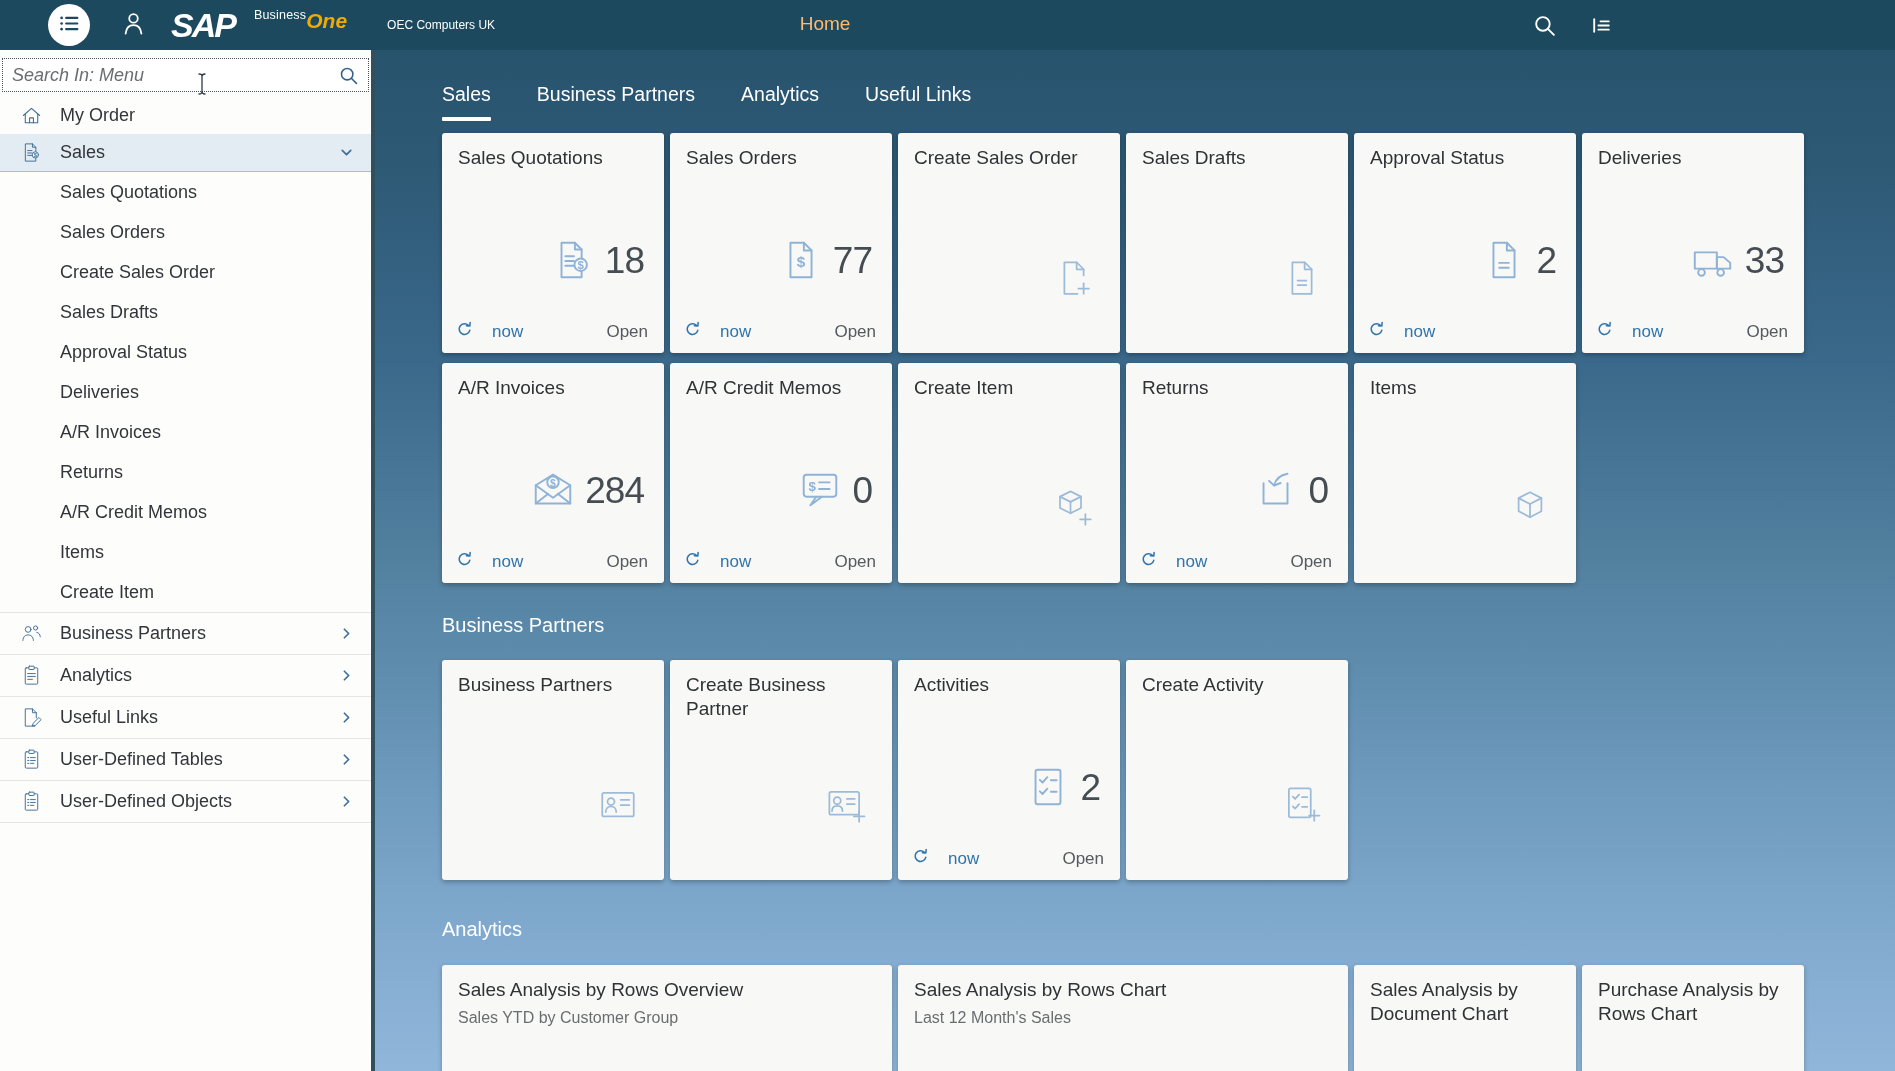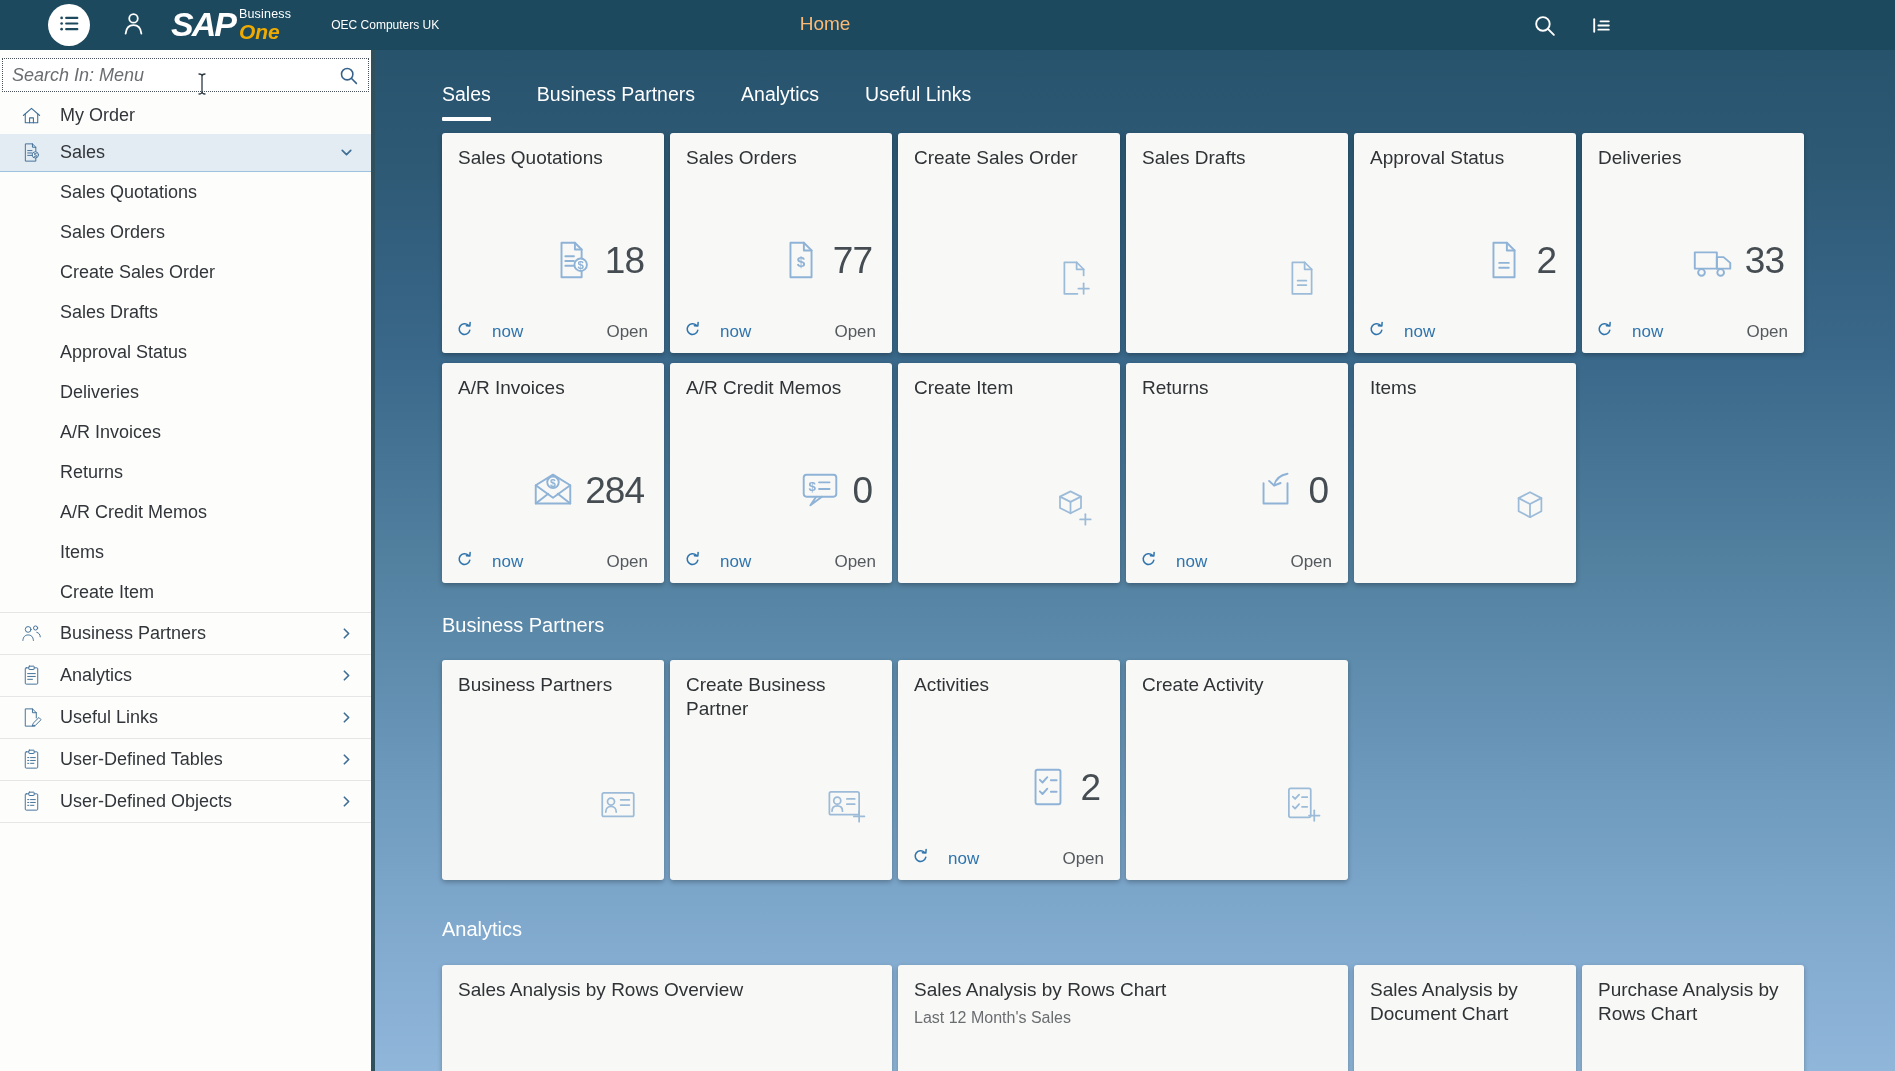--- a/index.html
+++ b/index.html
@@ -7,21 +7,21 @@
   body { font-family:"Liberation Sans","DejaVu Sans",sans-serif; background:#1d495e; position:relative; }
 
   
   .topbar { position:absolute; left:0; top:0; width:1650px; height:50px; background:#1d495e; display:flex; align-items:center; z-index:40; }
   .menu-btn { width:42px; height:42px; border-radius:50%; background:#ffffff; display:flex; align-items:center; justify-content:center; margin-left:48px; flex:none; cursor:pointer; }
   .menu-btn svg { width:27px; height:27px; color:#1d495e; }
   .user-btn { margin-left:30px; color:#fff; display:flex; cursor:pointer; }
   .user-btn svg { width:27px; height:27px; }
   .logo { margin-left:24px; display:flex; align-items:flex-start; cursor:default; }
   .logo-sap { color:#fff; font-size:34px; font-weight:bold; font-style:italic; letter-spacing:-2px; line-height:.95; }
-  .logo-right { display:flex; flex-direction:column; margin-left:4px; line-height:1; }
+  .logo-right { display:flex; flex-direction:row; margin-left:19px; line-height:1; }
   .logo-business { color:#fff; font-size:12.5px; letter-spacing:.2px; }
   .logo-one { color:#f0ab00; font-size:21px; font-weight:bold; font-style:italic; margin-top:1px; }
   .company { color:#fff; font-size:12px; margin-left:40px; }
   .page-title { position:absolute; left:50%; transform:translateX(-50%); top:13px; color:#fdba74; font-size:19px; }
   .topbar-right { position:absolute; right:36px; top:0; height:50px; display:flex; align-items:center; gap:32px; color:#fff; }
   .topbar-right svg { width:25px; height:25px; cursor:pointer; }
 
   
   .sidebar { position:absolute; left:0; top:50px; width:375px; height:1021px; background:#fdfdfc; border-right:4px solid #31505e; z-index:30; }
   .search-wrap { margin:8px 2px 4px 2px; height:34px; border:1px dotted #495057; background:#fff; display:flex; align-items:center; padding:0 9px; }
@@ -561,20 +561,21 @@
                 </svg>
               </span>
             </article>
           </div>
         </section>
         <section class="sec-an">
           <h2 class="section-heading">Analytics</h2>
           <div class="tile-row">
             <article class="tile wide">
               <div class="tile-title">Sales Analysis by Rows Overview</div>
+              <div class="tile-sub">Sales YTD by Customer Group</div>
             </article>
             <article class="tile wide">
               <div class="tile-title">Sales Analysis by Rows Chart</div>
               <div class="tile-sub">Last 12 Month's Sales</div>
             </article>
             <article class="tile">
               <div class="tile-title">Sales Analysis by Document Chart</div>
             </article>
             <article class="tile">
               <div class="tile-title">Purchase Analysis by Rows Chart</div>

